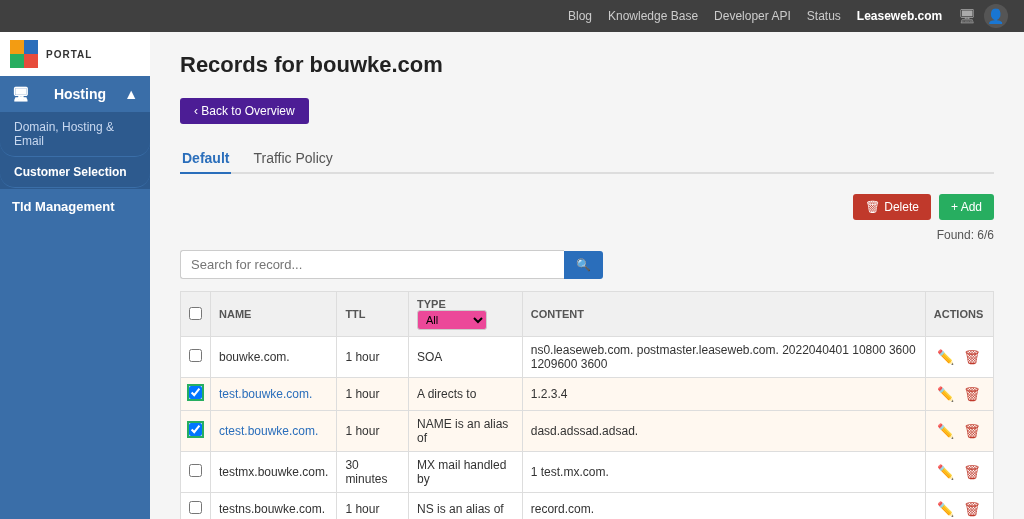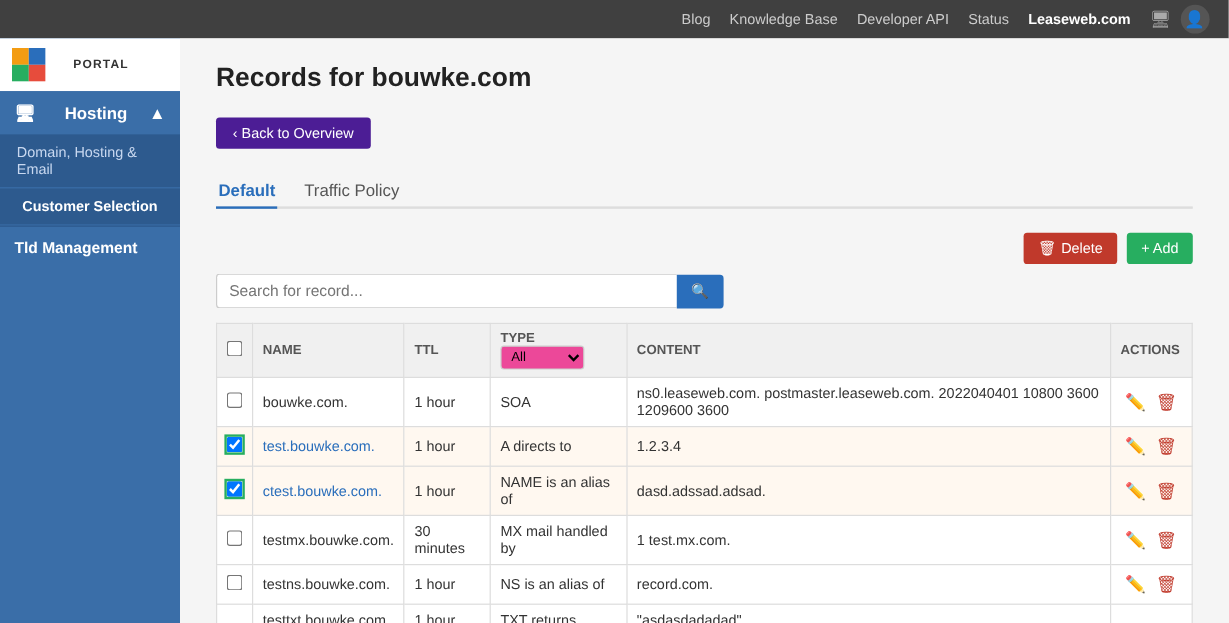--- a/index.html
+++ b/index.html
@@ -34,21 +34,21 @@
     .sidebar {
       width: 150px;
       background: #3a6ea8;
       flex-shrink: 0;
     }
     .sidebar-logo {
       background: #fff;
       padding: 8px 10px;
       display: flex;
       align-items: center;
-      gap: 23px;
+      gap: 8px;
       height: 44px;
     }
     .logo-shape {
       width: 28px; height: 28px;
     }
     .logo-text { font-size: 10px; font-weight: bold; color: #333; letter-spacing: 1px; text-transform: uppercase; }
     .sidebar-section {
       padding: 0;
     }
     .sidebar-item-header {
@@ -64,22 +64,23 @@
     }
     .sidebar-sub {
       background: #2d5a8e;
     }
     .sidebar-sub-item {
       padding: 8px 14px;
       color: #c8d8f0;
       font-size: 12px;
       cursor: pointer;
       border-bottom: 1px solid #3a6ea8;
-    }
-    .sidebar-sub-item.active { color: #fff; font-weight: bold; text-align: center; }
+      border-radius: 15px;
+    }
+    .sidebar-sub-item.active { color: #fff; font-weight: bold; }
     .sidebar-item-plain {
       padding: 10px 12px;
       color: #fff;
       font-size: 13px;
       font-weight: bold;
       cursor: pointer;
       border-top: 1px solid #2d5a8e;
     }
 
     
@@ -310,20 +311,21 @@
     </div>
 
     
     <div class="toolbar">
       <button class="btn-delete">
         <span>🗑</span>
         <span>Delete</span>
       </button>
       <button class="btn-add">+ Add</button>
     </div>
+    <div class="found-text">Found: 6/6</div>
 
     
     <div class="search-bar">
       <input class="search-input" type="text" placeholder="Search for record..." style="">
       <button class="search-btn">🔍</button>
     </div>
 
     
     <table class="records-table">
       <thead>

